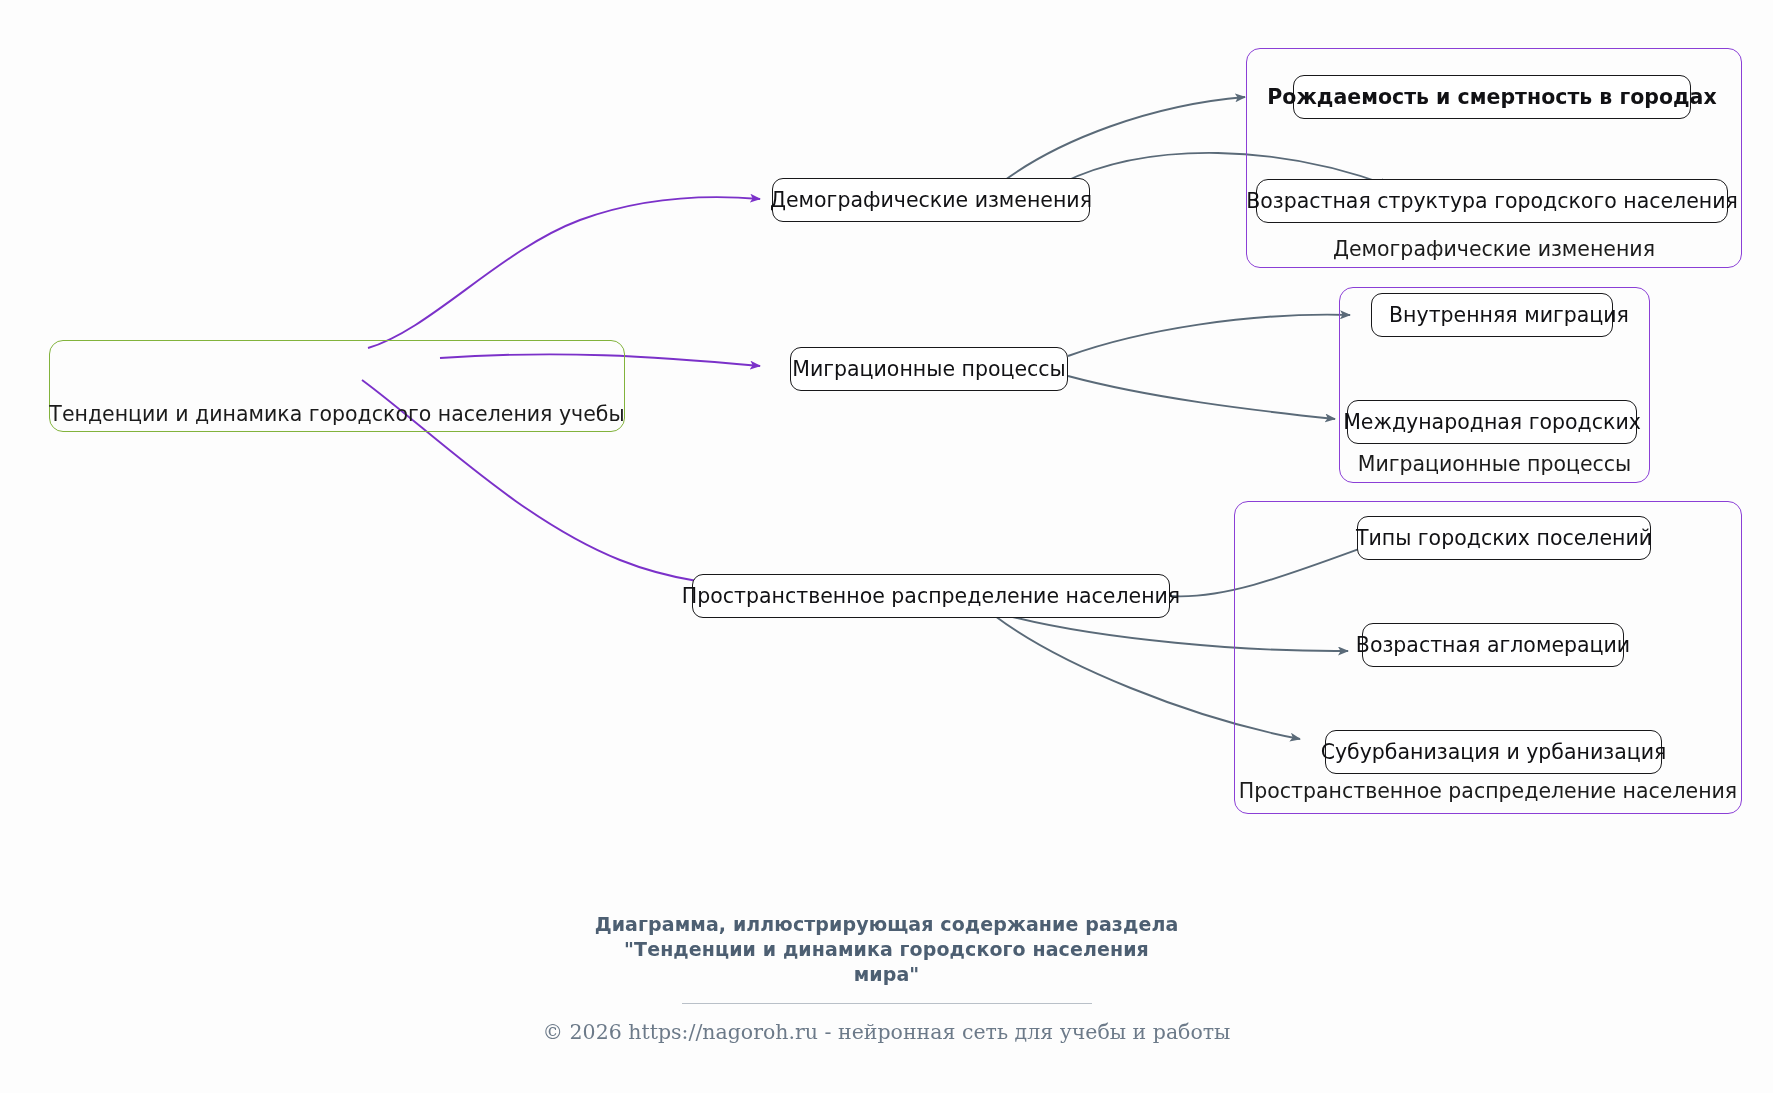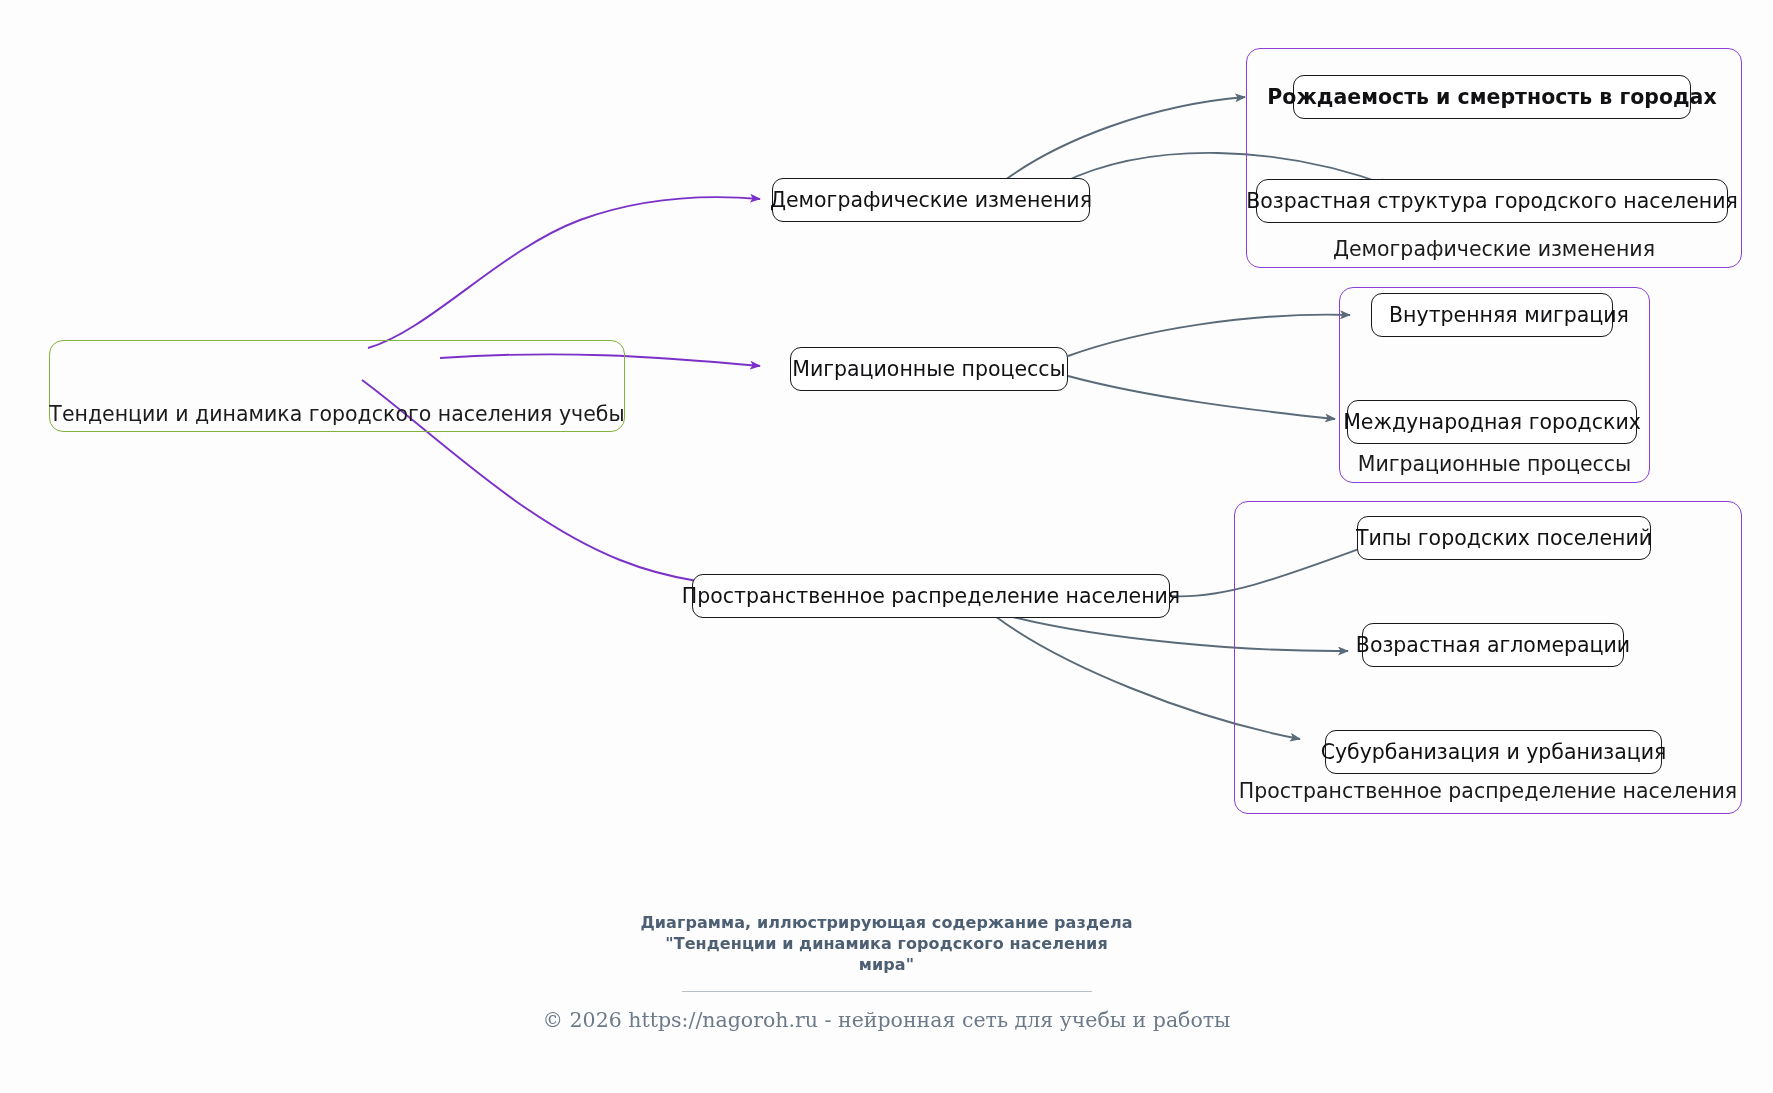--- a/index.html
+++ b/index.html
@@ -71,21 +71,21 @@
   }
 
   
   .footer {
     position: absolute;
     left: 0;
     right: 0;
     text-align: center;
   }
   .caption {
-    font-size: 16px;
+    font-size: 19px;
     font-weight: bold;
     color: #4d5f72;
     line-height: 1.32;
     letter-spacing: 0.1px;
   }
   .rule {
     width: 410px;
     height: 0;
     border-top: 1.4px solid #b9c0c8;
     margin: 16px auto 0 auto;

